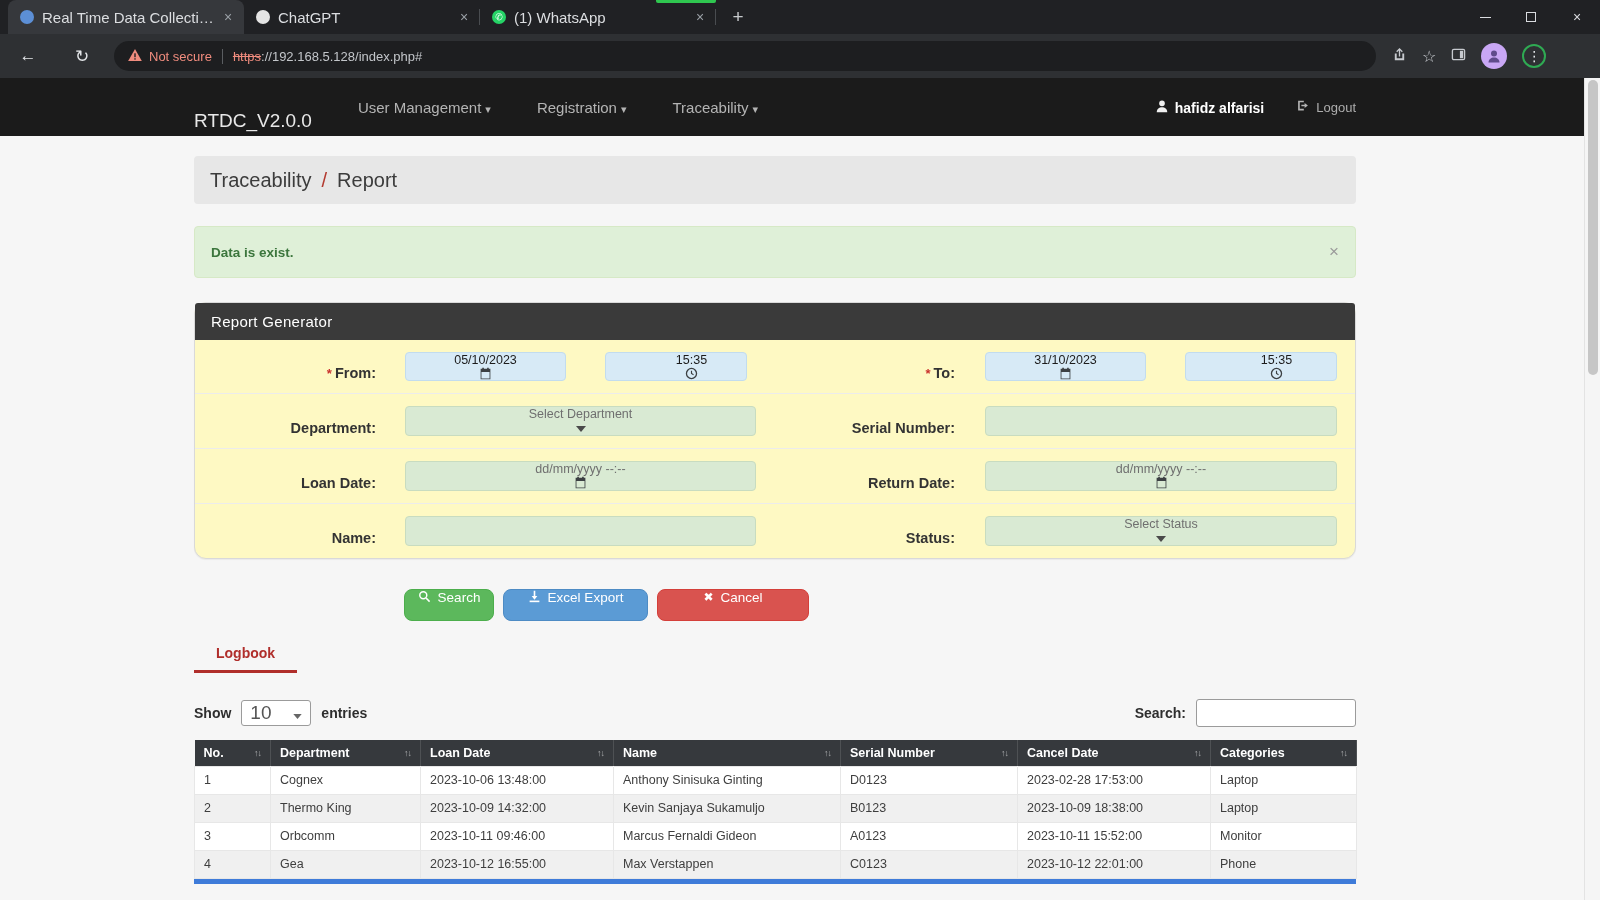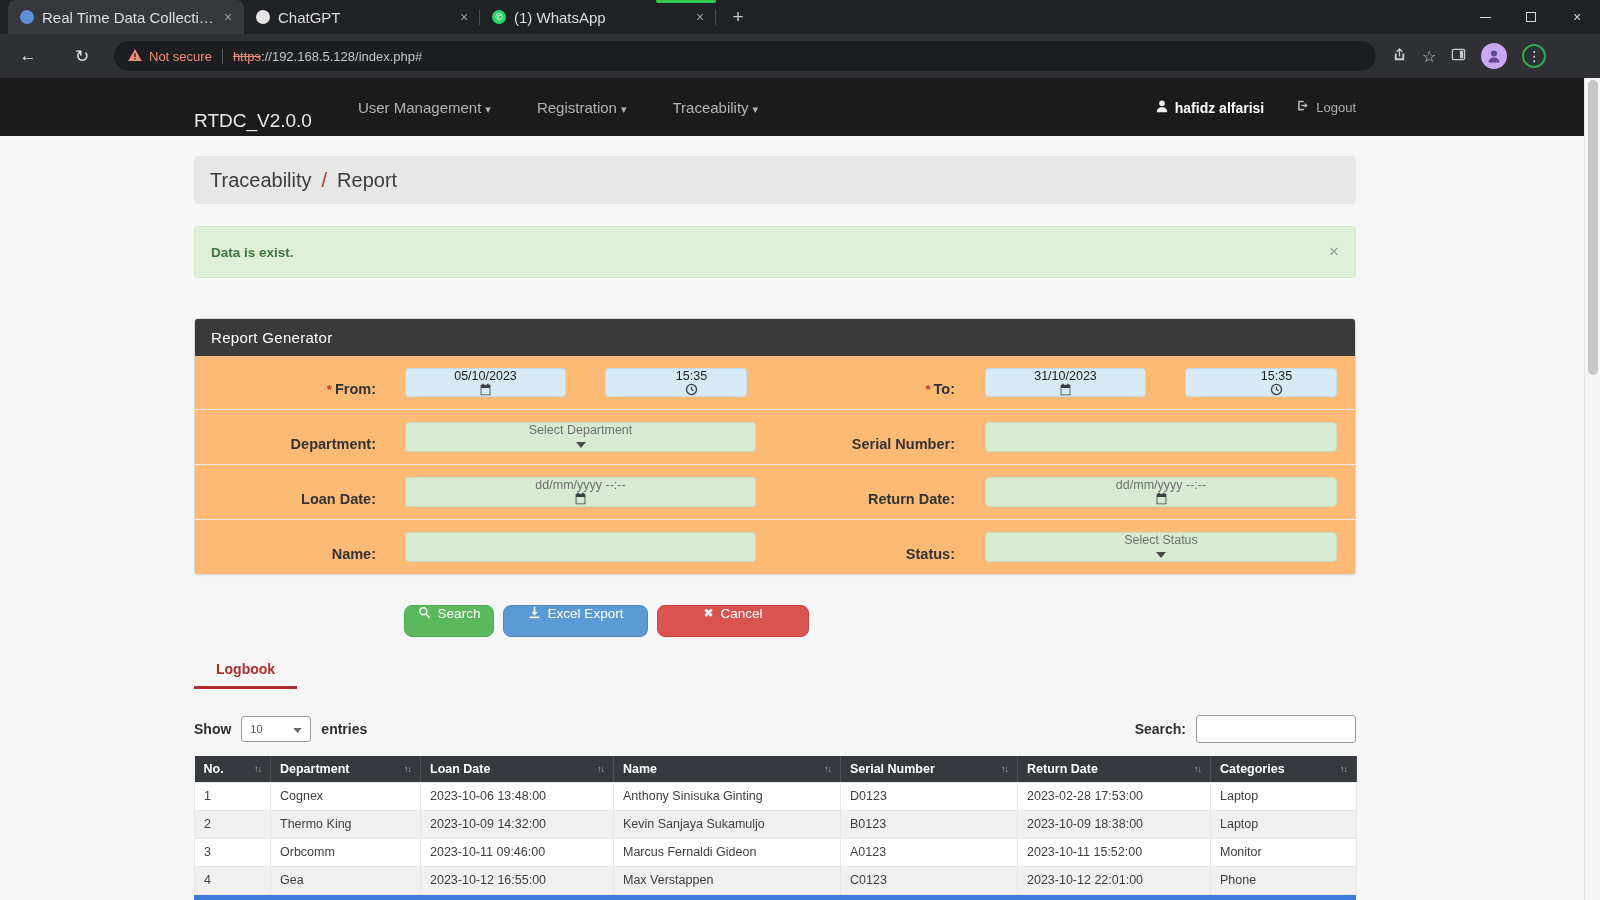--- a/index.html
+++ b/index.html
@@ -48,21 +48,21 @@
   .logoutbox { display:flex; align-items:center; color:#adadad; font-size:13px; margin-left:32px; gap:6px; }
 
   
   .container { width:1162px; margin-left:194px; }
   .breadcrumb { margin-top:20px; height:48px; background:#e7e7e7; border-radius:4px; display:flex; align-items:center; padding:0 16px; font-size:20px; color:#3c3c3c; }
   .crumb-sep { color:#b33a30; margin:0 10px; }
 
   .alert { margin-top:22px; height:52px; background:#dff0d8; border:1px solid #d6e9c6; border-radius:4px; display:flex; align-items:center; padding:0 16px; color:#3c763d; font-size:13.5px; font-weight:bold; }
   .alert-close { margin-left:auto; color:#9a9a9a; font-size:17px; font-weight:normal; }
 
-  .panel { margin-top:40px; background:#fdba74; border:1px solid #d9d9d9; border-radius:4px; box-shadow:0 1px 1px rgba(0,0,0,.05); }
+  .panel { margin-top:24px; background:#fef9c3; border:1px solid #d9d9d9; border-radius:12px; box-shadow:0 1px 1px rgba(0,0,0,.05); }
   .panel-head { height:37px; background:#3a3a3a; border-radius:3px 3px 0 0; display:flex; align-items:center; padding:0 16px; color:#fff; font-size:15px; letter-spacing:.3px; }
   .form-row { display:flex; align-items:center; padding:12px 0; border-bottom:1px solid #ececec; }
   .form-row:last-child { border-bottom:none; }
   .fcol { width:50%; display:flex; align-items:flex-end; }
   .flabel { width:181px; text-align:right; font-weight:bold; font-size:14.5px; color:#333; flex:none; }
   .fcol.right .flabel { width:180px; }
   .req { color:#c9302c; margin-right:3px; font-size:13px; }
   .fctrl { margin-left:29px; display:flex; align-items:center; }
   .fcol.right .fctrl { margin-left:30px; }
 
@@ -78,21 +78,21 @@
   .btn-row { margin-top:30px; margin-left:210px; display:flex; gap:9px; }
   .btn { height:32px; border-radius:8px; display:flex; justify-content:center; color:#fff; font-size:13.5px; gap:7px; }
   .btn.search { background:#5cb85c; border:1px solid #4cae4c; width:90px; }
   .btn.excel  { background:#5b9bd5; border:1px solid #4d8bc4; width:145px; }
   .btn.cancel { background:#d9534f; border:1px solid #d43f3a; width:152px; }
   .btn .x { font-size:12px; }
 
   .logtab { margin-top:16px; display:inline-block; padding:8px 22px 9px; color:#b02e2b; font-weight:bold; font-size:14px; border-bottom:3px solid #b02e2b; }
 
   .controls { margin-top:26px; display:flex; align-items:center; font-size:14px; color:#2e2e2e; font-weight:bold; }
-  .show-select { width:70px; height:26px; border:1px solid #9b9b9b; border-radius:3px; background:#fff; margin:0 10px; display:flex; align-items:center; justify-content:space-between; padding:0 8px; font-size:11px; color:#555; font-weight:normal; }
+  .show-select { width:70px; height:26px; border:1px solid #9b9b9b; border-radius:3px; background:#fff; margin:0 10px; display:flex; align-items:center; justify-content:space-between; padding:0 8px; font-size:19px; color:#555; font-weight:normal; }
   .search-wrap { margin-left:auto; display:flex; align-items:center; }
   .search-input { width:160px; height:28px; border:1px solid #9b9b9b; border-radius:3px; background:#fff; margin-left:10px; outline:none; font-size:13px; padding:0 6px; font-family:"Liberation Sans", sans-serif; }
 
   table { margin-top:13px; width:100%; border-collapse:collapse; table-layout:fixed; font-size:12.5px; }
   thead th { background:#36393d; color:#fff; text-align:left; padding:5px 9px; font-weight:bold; border-right:1px solid rgba(255,255,255,.12); height:26px; }
   .sort { float:right; font-size:9px; opacity:.55; letter-spacing:-1px; margin-top:2px; font-weight:normal; }
   tbody td { padding:6px 9px; color:#3e3e3e; border:1px solid #e7e7e7; height:28px; white-space:nowrap; overflow:hidden; line-height:15px; }
   tbody tr:nth-child(odd)  { background:#fff; }
   tbody tr:nth-child(even) { background:#f0f0f0; }
   .partial-row { height:5px; background:#3e7bd9; }
@@ -375,21 +375,21 @@
         <col style="width:193px">
         <col style="width:146px">
     </colgroup>
     <thead>
         <tr id="logbook-head-row">
           <th><span>No.</span><span class="sort">↑↓</span></th>
           <th><span>Department</span><span class="sort">↑↓</span></th>
           <th><span>Loan Date</span><span class="sort">↑↓</span></th>
           <th><span>Name</span><span class="sort">↑↓</span></th>
           <th><span>Serial Number</span><span class="sort">↑↓</span></th>
-          <th><span>Return Date</span><span class="sort">↑↓</span></th>
+          <th><span>Cancel Date</span><span class="sort">↑↓</span></th>
           <th><span>Categories</span><span class="sort">↑↓</span></th>
         </tr>
       </thead>
     <tbody id="logbook-body">
         <tr>
           <td>1</td>
           <td>Cognex</td>
           <td>2023-10-06 13:48:00</td>
           <td>Anthony Sinisuka Ginting</td>
           <td>D0123</td>

